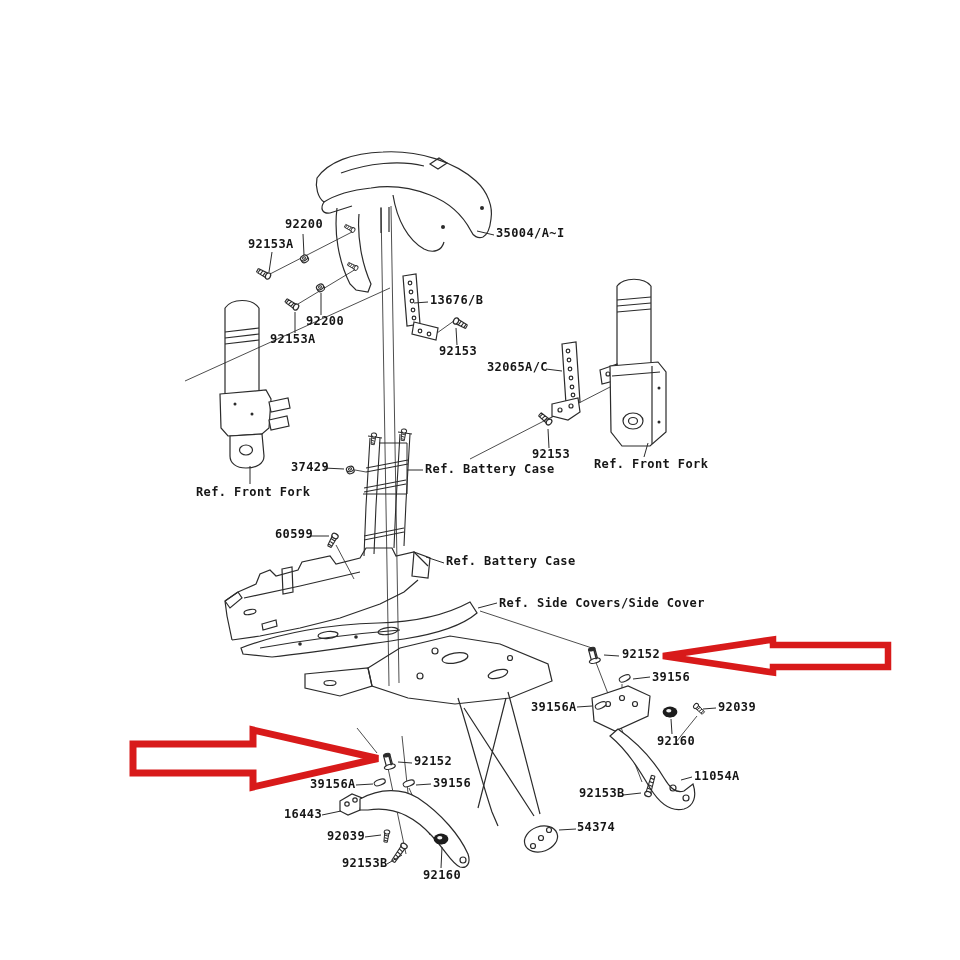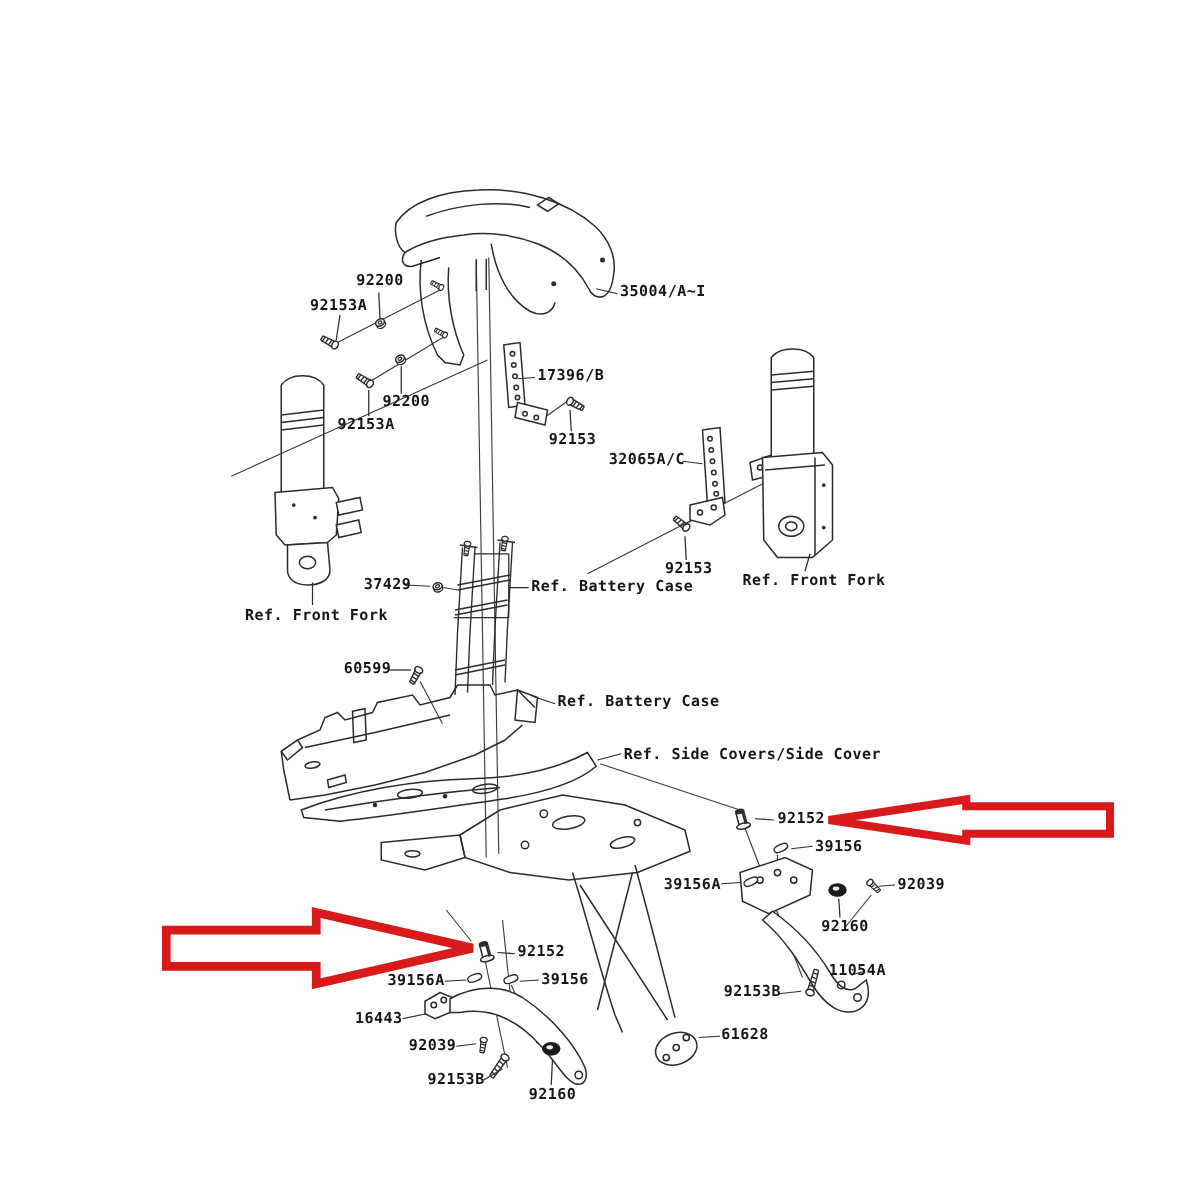--- a/index.html
+++ b/index.html
@@ -276,39 +276,39 @@
     <polygon stroke-width="6.5" points="888,609 773,609 773,603.5 663,620 773,636.5 773,631 888,631"></polygon>
     <polygon stroke-width="7" points="133,708 253,708 253,694 378,722.5 253,751 253,737 133,737"></polygon>
   </g>
 </svg>
 
 <div class="lbl" style="left:285px;top:182px">92200</div>
 <div class="lbl" style="left:248px;top:202px">92153A</div>
 <div class="lbl" style="left:306px;top:279px">92200</div>
 <div class="lbl" style="left:270px;top:297px">92153A</div>
 <div class="lbl" style="left:496px;top:191px">35004/A~I</div>
-<div class="lbl" style="left:430px;top:258px">17396/B</div>
+<div class="lbl" style="left:430px;top:258px">13676/B</div>
 <div class="lbl" style="left:439px;top:309px">92153</div>
 <div class="lbl" style="left:487px;top:325px">32065A/C</div>
 <div class="lbl" style="left:532px;top:412px">92153</div>
 <div class="lbl" style="left:594px;top:422px">Ref. Front Fork</div>
 <div class="lbl" style="left:196px;top:450px">Ref. Front Fork</div>
 <div class="lbl" style="left:291px;top:425px">37429</div>
 <div class="lbl" style="left:425px;top:427px">Ref. Battery Case</div>
 <div class="lbl" style="left:275px;top:492px">60599</div>
 <div class="lbl" style="left:446px;top:519px">Ref. Battery Case</div>
 <div class="lbl" style="left:499px;top:561px">Ref. Side Covers/Side Cover</div>
 <div class="lbl" style="left:622px;top:612px">92152</div>
 <div class="lbl" style="left:652px;top:635px">39156</div>
 <div class="lbl" style="left:531px;top:665px">39156A</div>
 <div class="lbl" style="left:718px;top:665px">92039</div>
 <div class="lbl" style="left:657px;top:699px">92160</div>
-<div class="lbl" style="left:663px;top:734px">11054A</div>
+<div class="lbl" style="left:694px;top:734px">11054A</div>
 <div class="lbl" style="left:579px;top:751px">92153B</div>
-<div class="lbl" style="left:577px;top:785px">61628</div>
+<div class="lbl" style="left:577px;top:785px">54374</div>
 <div class="lbl" style="left:414px;top:719px">92152</div>
 <div class="lbl" style="left:310px;top:742px">39156A</div>
 <div class="lbl" style="left:433px;top:741px">39156</div>
 <div class="lbl" style="left:284px;top:772px">16443</div>
 <div class="lbl" style="left:327px;top:794px">92039</div>
 <div class="lbl" style="left:342px;top:821px">92153B</div>
 <div class="lbl" style="left:423px;top:833px">92160</div>
 
 </div>
 

